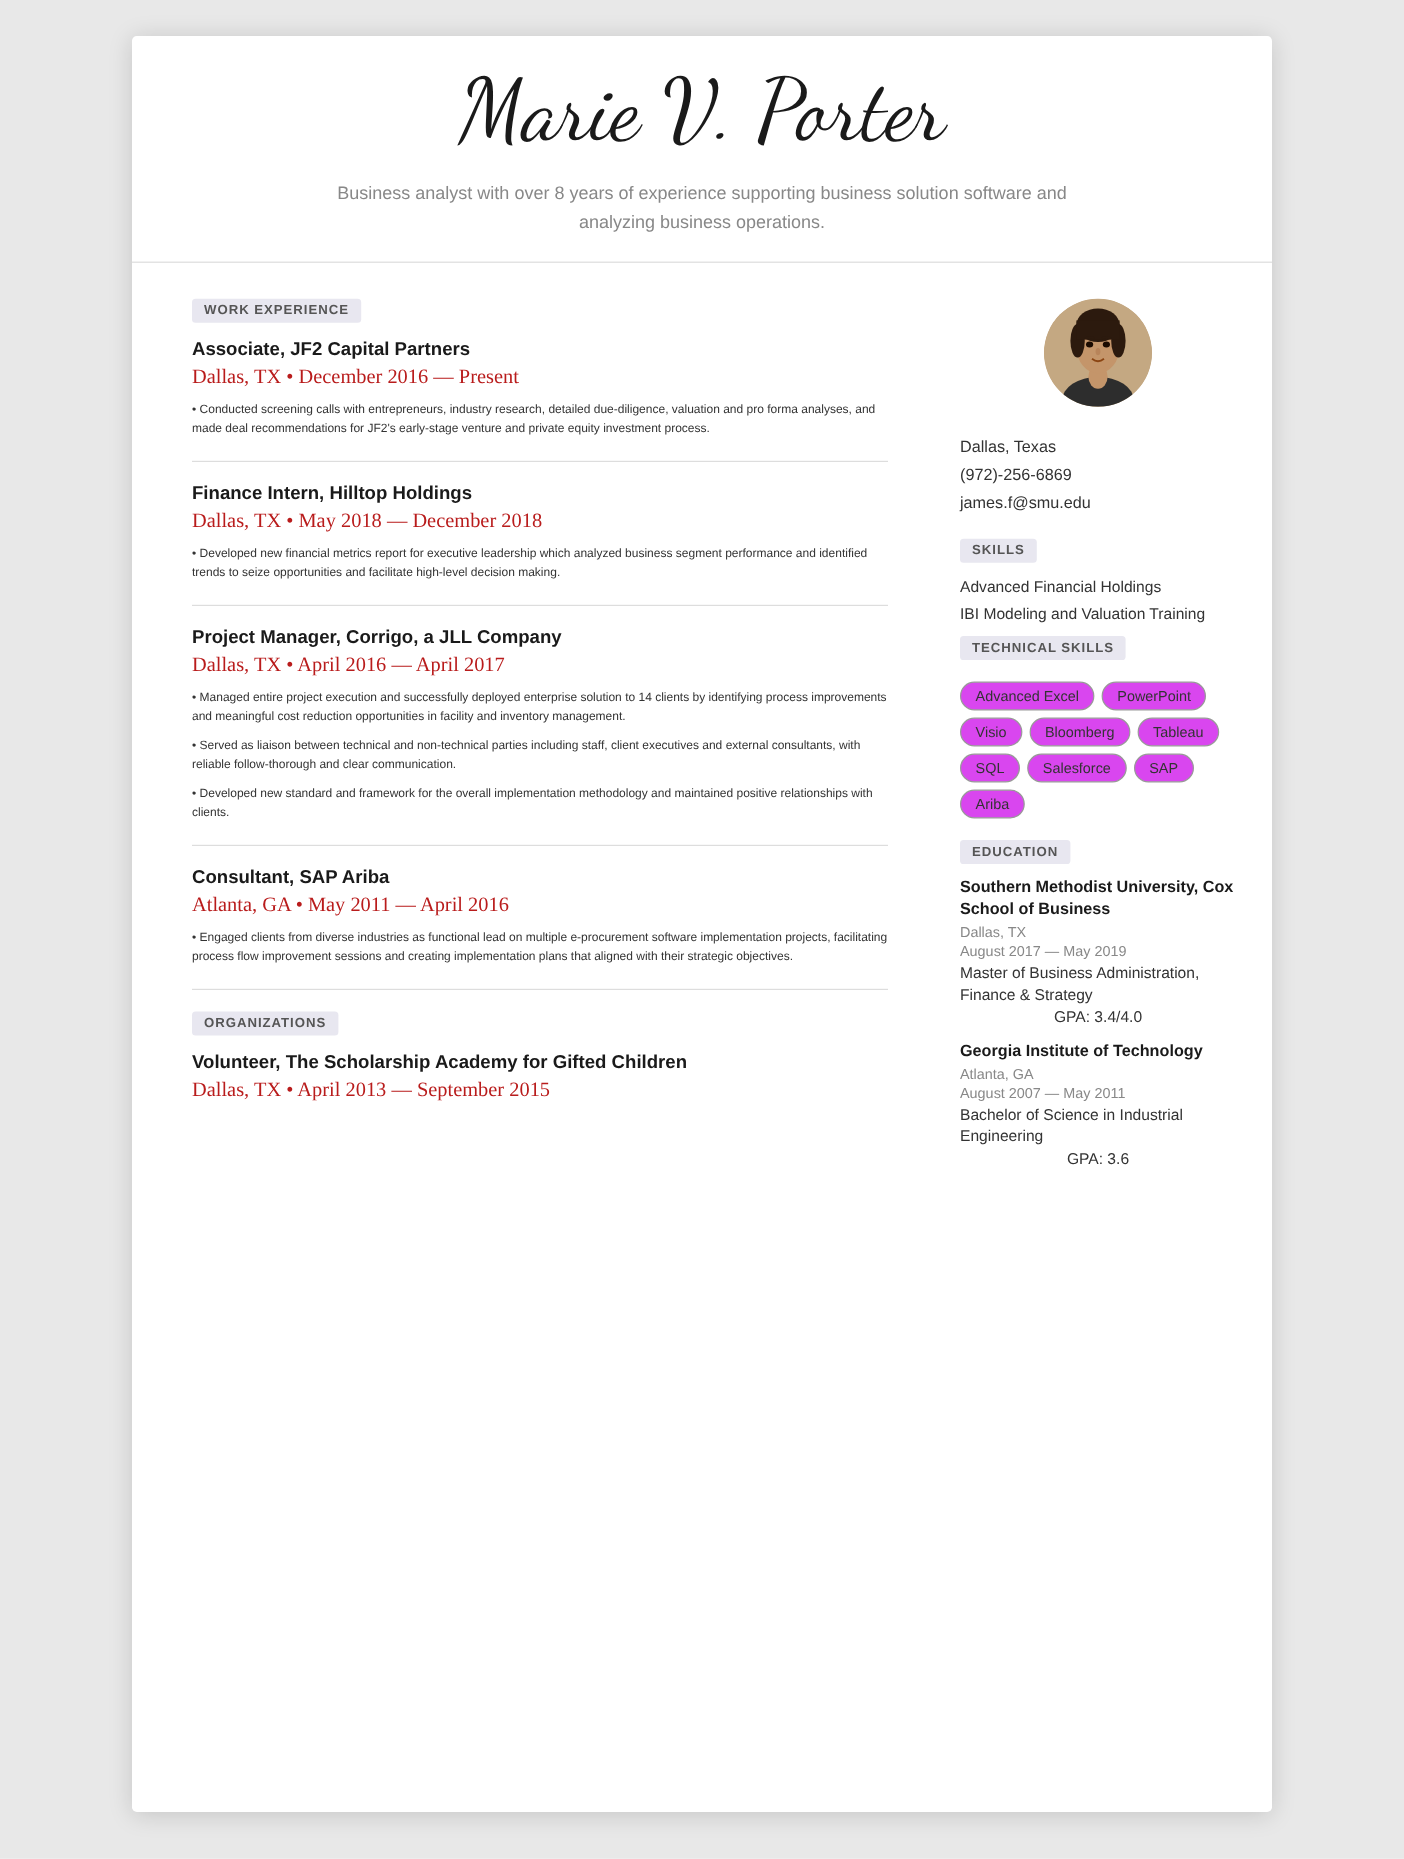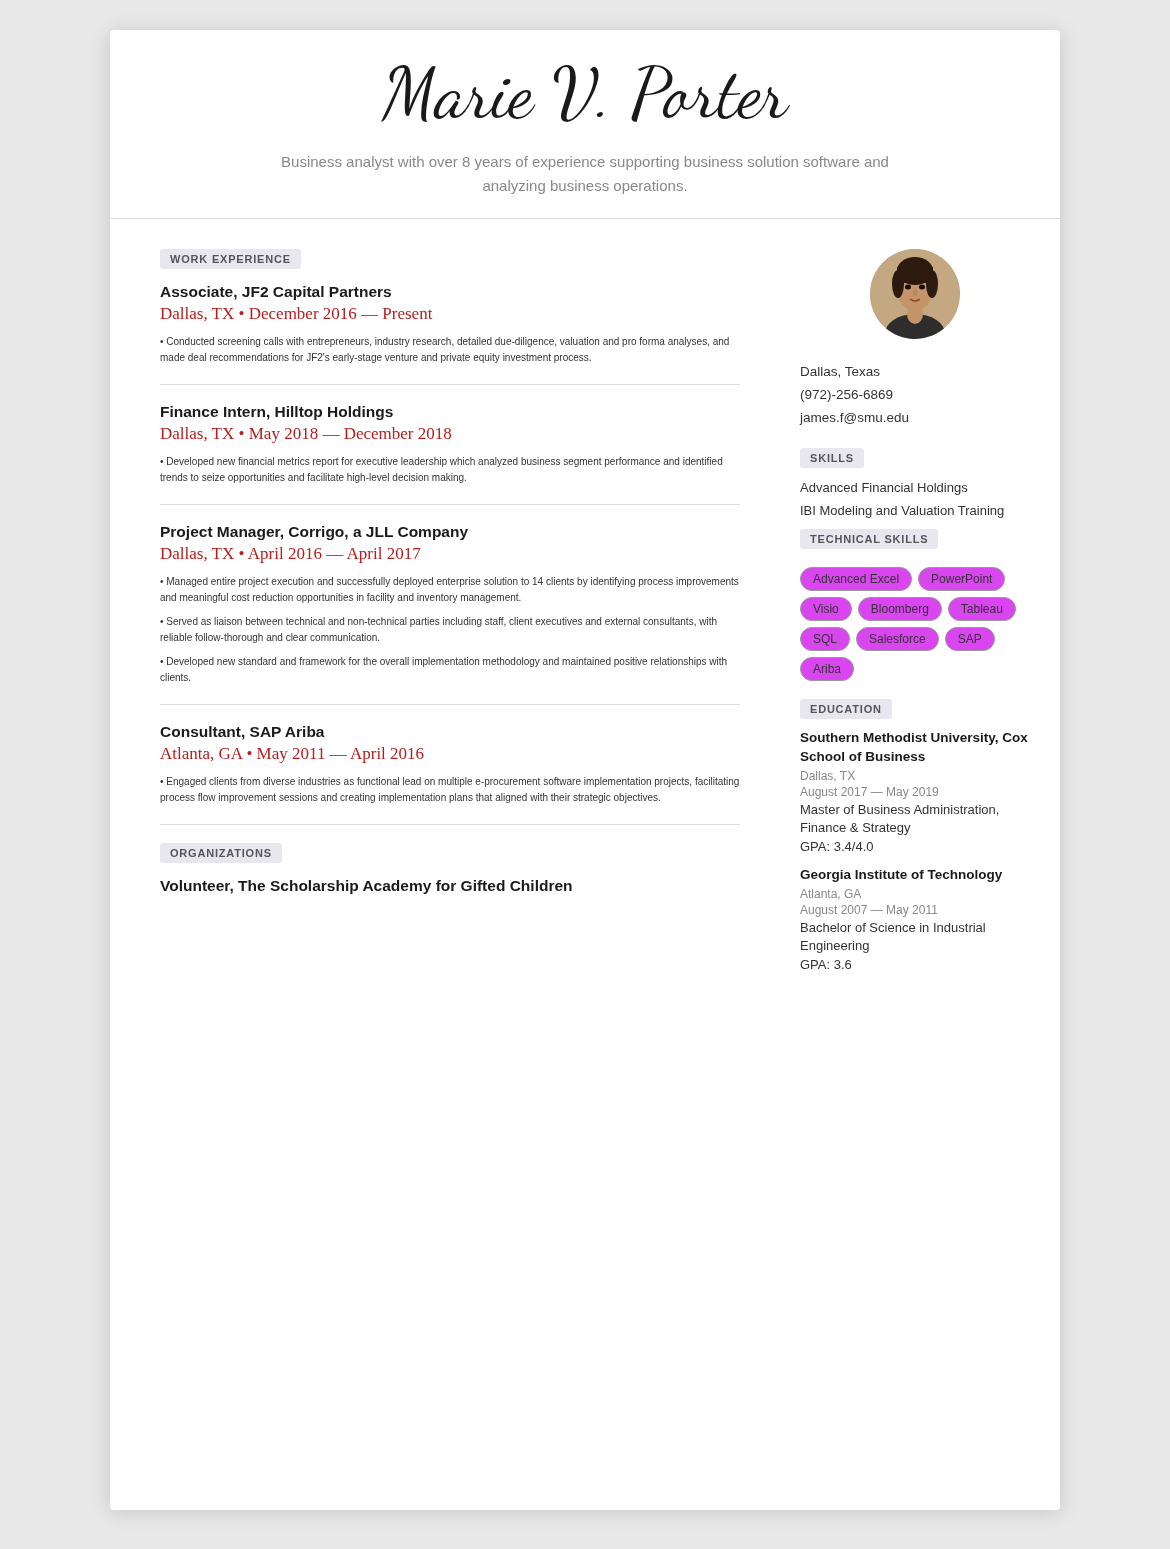--- a/index.html
+++ b/index.html
@@ -168,20 +168,21 @@
       font-size: 13px;
       color: #333;
       margin-bottom: 2px;
       line-height: 1.4;
     }
     .edu-gpa {
       font-family: Arial, sans-serif;
       font-size: 13px;
       color: #333;
       margin-bottom: 12px;
+      text-align: center;
     }
     .section-label-right {
       display: inline-block;
       background: #e8e7f0;
       color: #555;
       font-family: Arial, sans-serif;
       font-size: 11px;
       font-weight: 700;
       letter-spacing: 0.8px;
       padding: 4px 10px;
@@ -249,20 +250,21 @@
           <div class="job-desc">• Engaged clients from diverse industries as functional lead on multiple e-procurement software implementation projects, facilitating process flow improvement sessions and creating implementation plans that aligned with their strategic objectives.</div>
         </div>
       </div>
 
       <hr class="divider">
 
       <div class="org-section">
         <span class="section-badge">ORGANIZATIONS</span>
         <div class="job-block">
           <div class="job-title">Volunteer, The Scholarship Academy for Gifted Children</div>
+          <div class="job-meta">Dallas, TX • April 2013 — September 2015</div>
         </div>
       </div>
 
     </div>
 
     <div class="right-column">
 
       <div class="avatar-container">
         <div class="avatar">
           <svg width="90" height="90" viewBox="0 0 90 90" xmlns="http://www.w3.org/2000/svg">

